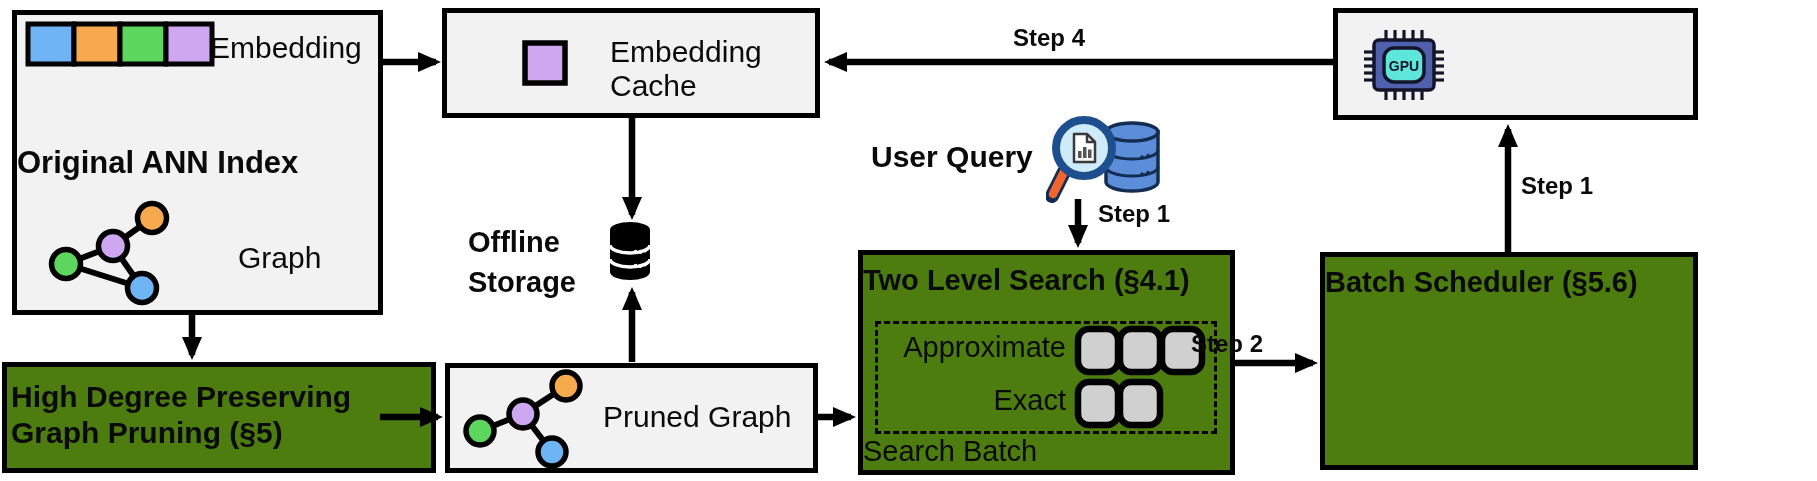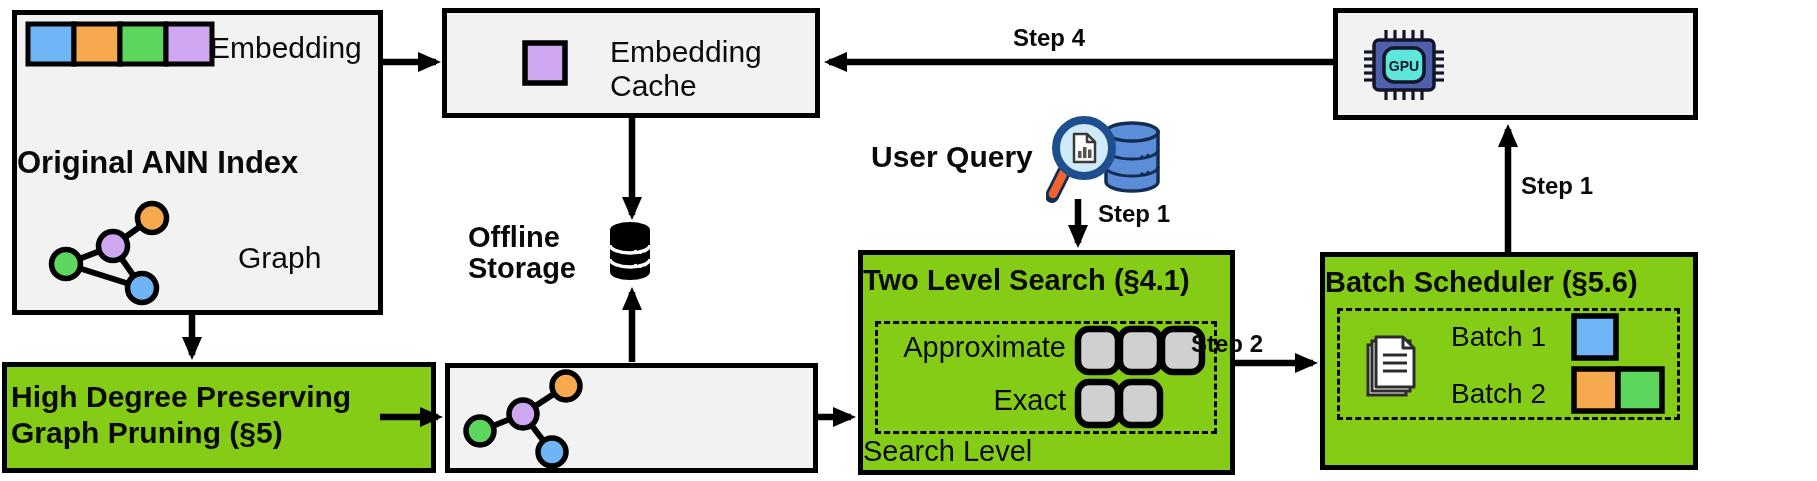--- a/index.html
+++ b/index.html
@@ -1,21 +1,21 @@
 <!DOCTYPE html>
 <html><head>
 <meta charset="utf-8">
 <style>
   html,body{margin:0;padding:0;background:#fff}
   #canvas{position:relative;width:1817px;height:481px;background:#ffffff;
           font-family:"Liberation Sans",sans-serif;color:#0a0a0a;overflow:hidden}
   .abs{position:absolute}
   .box{position:absolute;border:5px solid #000;box-sizing:border-box}
   .light{background:#f2f2f2}
-  .dark{background:#84cc16}
+  .dark{background:#4d7c0f}
   .dashed{position:absolute;border:3px dashed #000;box-sizing:border-box}
   .lbl{position:absolute;white-space:nowrap;font-size:30px;line-height:1.1}
   .wrap{white-space:normal}
   .b{font-weight:bold}
   .ctr{text-align:left}
   .rgt{text-align:right}
   .step{position:absolute;font-weight:bold;font-size:24px;white-space:nowrap}
   svg{display:block}
   #arrows{position:absolute;left:0;top:0;pointer-events:none}
 </style>
@@ -80,21 +80,21 @@
         <line x1="76" y1="38" x2="86" y2="38"></line>
           <line x1="76" y1="45" x2="86" y2="45"></line>
         <line x1="76" y1="52" x2="86" y2="52"></line>
       </g>
       <rect x="16" y="12" width="60" height="50" rx="5" stroke="#15152a" stroke-width="3.5" fill="#4F61AD"></rect>
       <rect x="26" y="20" width="40" height="34" rx="10" stroke="#15152a" stroke-width="3.5" fill="#5EE6DA"></rect>
       <text x="46" y="43" text-anchor="middle" font-size="14" font-weight="bold" fill="#15152a">GPU</text>
     </svg>
   </div>
 
-  <div class="lbl b ctr wrap" style="left:468px;top:222px;width:128px;font-size:29px;line-height:31px">Offline Storage</div>
+  <div class="lbl b ctr wrap" style="left:468px;top:222px;width:128px;font-size:29px;line-height:40px">Offline Storage</div>
   <svg class="abs" style="left:607px;top:220px" width="46" height="64" viewBox="0 0 46 64">
     <path d="M3,10 L3,52 A20,8 0 0 0 43,52 L43,10 Z" fill="#000"></path>
     <ellipse cx="23" cy="10" rx="20" ry="8" fill="#000"></ellipse>
     <path d="M3,25 A20,8 0 0 0 43,25" fill="none" stroke="#fff" stroke-width="3.5"></path>
     <path d="M3,39 A20,8 0 0 0 43,39" fill="none" stroke="#fff" stroke-width="3.5"></path>
     <g fill="#fff">
       <circle cx="28.5" cy="31.5" r="1.8"></circle>
         <circle cx="33.5" cy="32.3" r="1.8"></circle>
         <circle cx="38" cy="30.8" r="1.8"></circle>
       <circle cx="28.5" cy="45.5" r="1.8"></circle>
@@ -139,67 +139,46 @@
         <rect x="4" y="4" width="40" height="43" rx="11" stroke="#000" stroke-width="6.5" fill="#D0D0D0"></rect>
         <rect x="46" y="4" width="40" height="43" rx="11" stroke="#000" stroke-width="6.5" fill="#D0D0D0"></rect>
         <rect x="88" y="4" width="40" height="43" rx="11" stroke="#000" stroke-width="6.5" fill="#D0D0D0"></rect>
       </svg>
       <div class="lbl rgt" style="left:8px;top:61px;width:180px;font-size:29px">Exact</div>
       <svg class="abs" style="left:196px;top:54px" width="90" height="51" viewBox="0 0 90 51">
         <rect x="4" y="4" width="40" height="43" rx="11" stroke="#000" stroke-width="6.5" fill="#D0D0D0"></rect>
         <rect x="46" y="4" width="40" height="43" rx="11" stroke="#000" stroke-width="6.5" fill="#D0D0D0"></rect>
       </svg>
     </div>
-    <div class="lbl ctr" style="left:0;top:181px;width:100%;font-size:29px">Search Level</div>
+    <div class="lbl ctr" style="left:0;top:181px;width:100%;font-size:29px">Search Batch</div>
   </div>
 
   <div class="box dark" style="left:1320px;top:252px;width:378px;height:218px">
     <div class="lbl b ctr" style="left:0;top:10px;width:100%;font-size:29px">Batch Scheduler (§5.6)</div>
-    <div class="dashed" style="left:12px;top:51px;width:343px;height:112px">
-      <svg class="abs" style="left:22px;top:20px" width="60" height="72" viewBox="0 0 60 72">
-        <rect x="6" y="14" width="38" height="50" fill="#f4f4f4" stroke="#2c2c2c" stroke-width="3"></rect>
-        <rect x="10" y="10" width="38" height="50" fill="#f9f9f9" stroke="#2c2c2c" stroke-width="3"></rect>
-        <path d="M14,6 h27 l11,11 v39 h-38 z" fill="#fff" stroke="#2c2c2c" stroke-width="3" stroke-linejoin="round"></path>
-        <path d="M41,6 v11 h11" fill="none" stroke="#2c2c2c" stroke-width="3" stroke-linejoin="round"></path>
-        <g stroke="#2c2c2c" stroke-width="3">
-          <line x1="21" y1="24" x2="45" y2="24"></line>
-          <line x1="21" y1="32" x2="45" y2="32"></line>
-          <line x1="21" y1="40" x2="45" y2="40"></line>
-        </g>
-      </svg>
-      <div class="lbl rgt" style="left:90px;top:11px;width:116px;font-size:28px">Batch 1</div>
-      <svg class="abs" style="left:230px;top:2px" width="50" height="48" viewBox="0 0 50 48">
-        <rect x="4" y="3" width="42" height="42" stroke="#000" stroke-width="5.5" fill="#6FB4F5"></rect>
-      </svg>
-      <div class="lbl rgt" style="left:90px;top:68px;width:116px;font-size:28px">Batch 2</div>
-      <svg class="abs" style="left:230px;top:55px" width="96" height="48" viewBox="0 0 96 48">
-        <rect x="4" y="3" width="44" height="42" stroke="#000" stroke-width="5.5" fill="#F7A94E"></rect>
-        <rect x="48" y="3" width="44" height="42" stroke="#000" stroke-width="5.5" fill="#5CD65C"></rect>
-      </svg>
-    </div>
   </div>
 
   <div class="box dark" style="left:2px;top:362px;width:434px;height:111px">
     <div class="lbl b ctr wrap" style="left:4px;top:12px;width:360px;font-size:30px;line-height:36px">High Degree Preserving Graph Pruning (§5)</div>
   </div>
 
   <div class="box light" style="left:445px;top:363px;width:373px;height:110px">
     <svg class="abs" style="left:12px;top:1px" width="126" height="100" viewBox="0 0 126 100">
       <g stroke="#000" stroke-width="6">
         <line x1="18" y1="62" x2="61" y2="45"></line>
         <line x1="61" y1="45" x2="104" y2="17"></line>
         <line x1="61" y1="45" x2="90" y2="83"></line>
       </g>
       <g stroke="#000" stroke-width="5.5">
         <circle cx="104" cy="17" r="14" fill="#F7A94E"></circle>
         <circle cx="61" cy="45" r="14" fill="#CDA7EF"></circle>
         <circle cx="18" cy="62" r="14" fill="#5CD65C"></circle>
         <circle cx="90" cy="83" r="14" fill="#6FB4F5"></circle>
       </g>
     </svg>
+    <div class="lbl" style="left:153px;top:32px">Pruned Graph</div>
   </div>
 
   <div class="step ctr" style="left:1013px;top:24px;width:110px">Step 4</div>
   <div class="step" style="left:1098px;top:200px">Step 1</div>
   <div class="step ctr" style="left:1191px;top:330px;width:85px">Step 2</div>
   <div class="step" style="left:1521px;top:172px">Step 1</div>
 
   <svg id="arrows" width="1817" height="481" viewBox="0 0 1817 481">
     <defs>
       <marker id="ah" markerUnits="userSpaceOnUse" markerWidth="26" markerHeight="26" refX="19" refY="12" orient="auto">

